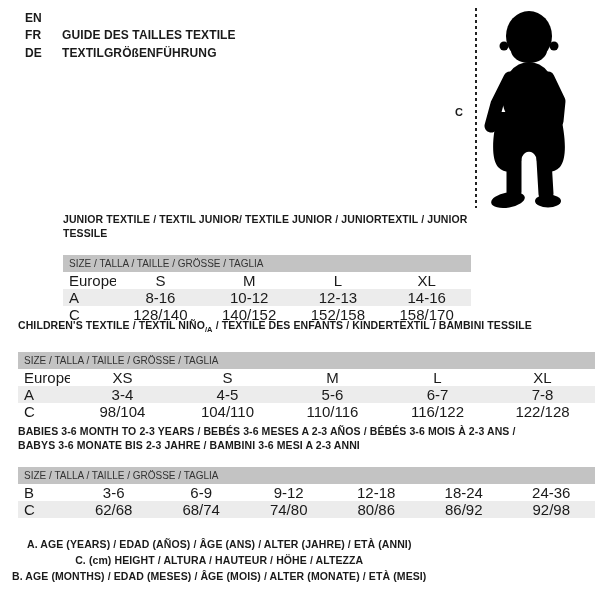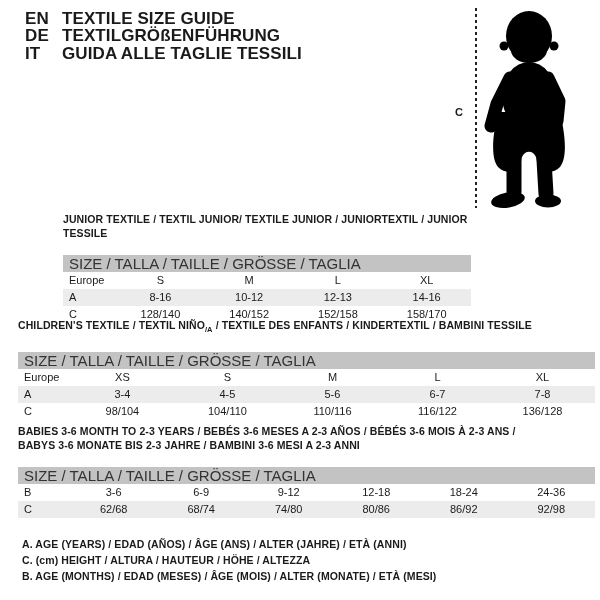--- a/index.html
+++ b/index.html
@@ -5,21 +5,21 @@
   html,body { margin:0; padding:0; }
   body {
     width:600px; height:600px; background:#ffffff;
     font-family:"Liberation Sans", sans-serif;
     color:#1a1a1a; position:relative; overflow:hidden;
   }
   .sheet { position:absolute; inset:0; }
 
   
   .langs { position:absolute; left:25px; top:10px; }
-  .lang-row { display:flex; font-weight:bold; font-size:17px; line-height:17.4px; letter-spacing:0.1px; }
+  .lang-row { display:flex; font-weight:bold; font-size:12px; line-height:17.4px; letter-spacing:0.1px; }
   .lang-code { width:37px; flex:0 0 37px; }
 
   
   .figure { position:absolute; left:448px; top:6px; width:150px; height:206px; }
   .dash {
     position:absolute; left:27px; top:2px; width:2px; height:200px;
     background:repeating-linear-gradient(to bottom, var(--line,#222) 0 3px, transparent 3px 6px);
   }
   .measure-c { position:absolute; left:7px; top:100px; font-weight:bold; font-size:11px; }
   svg.baby { position:absolute; left:36px; top:2px; }
@@ -27,49 +27,48 @@
   
   .tbl { position:absolute; left:18px; }
   #sec1 { top:212px; width:408px;margin-left:45px; }
   #sec2 { top:318px; width:577px; }
   #sec3 { top:424px; width:577px; }
   .tbl-title { font-weight:bold; font-size:10.5px; line-height:14px; margin-bottom:15px; letter-spacing:0.1px; }
   #sec3 .tbl-title { }
   .tbl-title sub { font-size:7.5px; }
   .tbl-header {
     background:var(--bar,#c3c3c3); height:17px; line-height:17px;
-    padding-left:6px; font-size:15px; color:#333333;
+    padding-left:6px; font-size:10px; color:#333333;
   }
-  .row { display:flex; height:17px; line-height:17px; font-size:11px; }
+  .row { display:flex; height:17px; line-height:17px; font-size:15px; }
   .row.shaded { background:var(--stripe,#ececec); }
   .cell { overflow:hidden; white-space:nowrap; }
   .cell.label { padding-left:6px; box-sizing:border-box; }
   .cell.val { flex:1; text-align:center; }
 
   
-  .footnotes { position:absolute; left:22px; top:536px; }
+  .footnotes { position:absolute; left:12px; top:536px;text-align:center; }
   .footnote { font-weight:bold; font-size:10.5px; line-height:16px; letter-spacing:0.1px; }
 </style>
 </head>
 <body style="--bar: #c3c3c3; --stripe: #ececec; --line: #222222; color: rgb(26, 26, 26);">
 
 <div class="sheet">
 
   <div class="langs">
     <div class="lang-row">
       <span class="lang-code">EN</span>
-      <span class="lang-label">TEXTILE SIZE GUIDE</span>
+    </div>
+    <div class="lang-row">
+      <span class="lang-code">FR</span>
+      <span class="lang-label">GUIDE DES TAILLES TEXTILE</span>
     </div>
     <div class="lang-row">
       <span class="lang-code">DE</span>
       <span class="lang-label">TEXTILGRÖßENFÜHRUNG</span>
-    </div>
-    <div class="lang-row">
-      <span class="lang-code">IT</span>
-      <span class="lang-label">GUIDA ALLE TAGLIE TESSILI</span>
     </div>
   </div>
 
   <div class="figure">
     <span class="measure-c">C</span>
     <div class="dash"></div>
     <svg class="baby" width="88" height="200" viewBox="0 0 88 200" aria-hidden="true">
       <g fill="#000000" stroke="none">
         <ellipse cx="45" cy="28" rx="23" ry="25"></ellipse>
         <circle cx="20" cy="38" r="4.5"></circle>
@@ -136,21 +135,21 @@
           <div class="cell val">5-6</div>
           <div class="cell val">6-7</div>
           <div class="cell val">7-8</div>
         </div>
         <div class="row">
           <div class="cell label" style="width: 9%; flex: 0 0 9%;">C</div>
           <div class="cell val">98/104</div>
           <div class="cell val">104/110</div>
           <div class="cell val">110/116</div>
           <div class="cell val">116/122</div>
-          <div class="cell val">136/128</div>
+          <div class="cell val">122/128</div>
         </div>
       </div>
   </section>
 
   <section class="tbl" id="sec3">
     <div class="tbl-title"><span>BABIES 3-6 MONTH TO 2-3 YEARS / BEBÉS 3-6 MESES A 2-3 AÑOS / BÉBÉS 3-6 MOIS À 2-3 ANS /</span><br><span>BABYS 3-6 MONATE BIS 2-3 JAHRE / BAMBINI 3-6 MESI A 2-3 ANNI</span></div>
     <div class="tbl-header">SIZE / TALLA / TAILLE / GRÖSSE / TAGLIA</div>
     <div class="tbl-rows">
         <div class="row">
           <div class="cell label" style="width: 9%; flex: 0 0 9%;">B</div>

